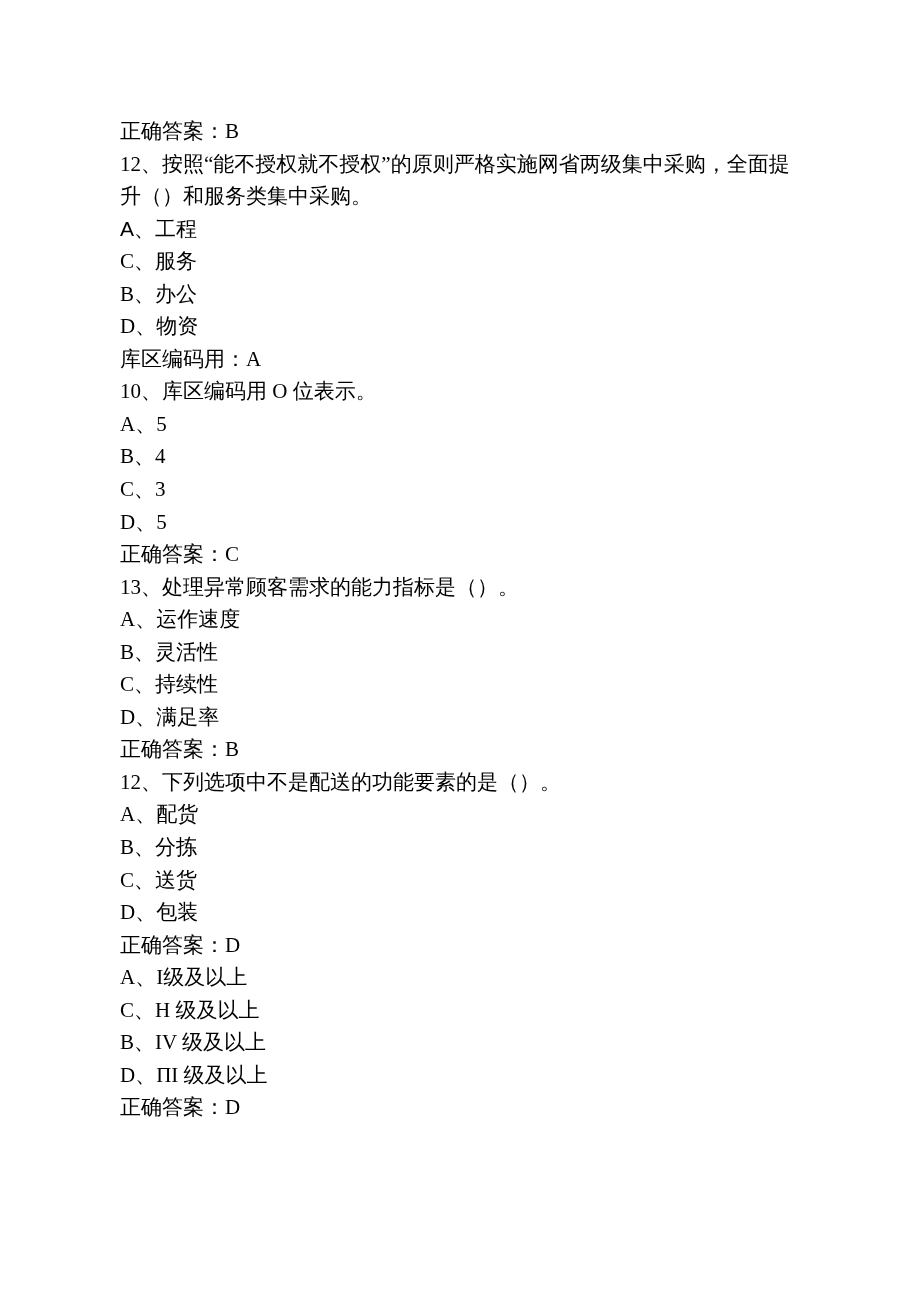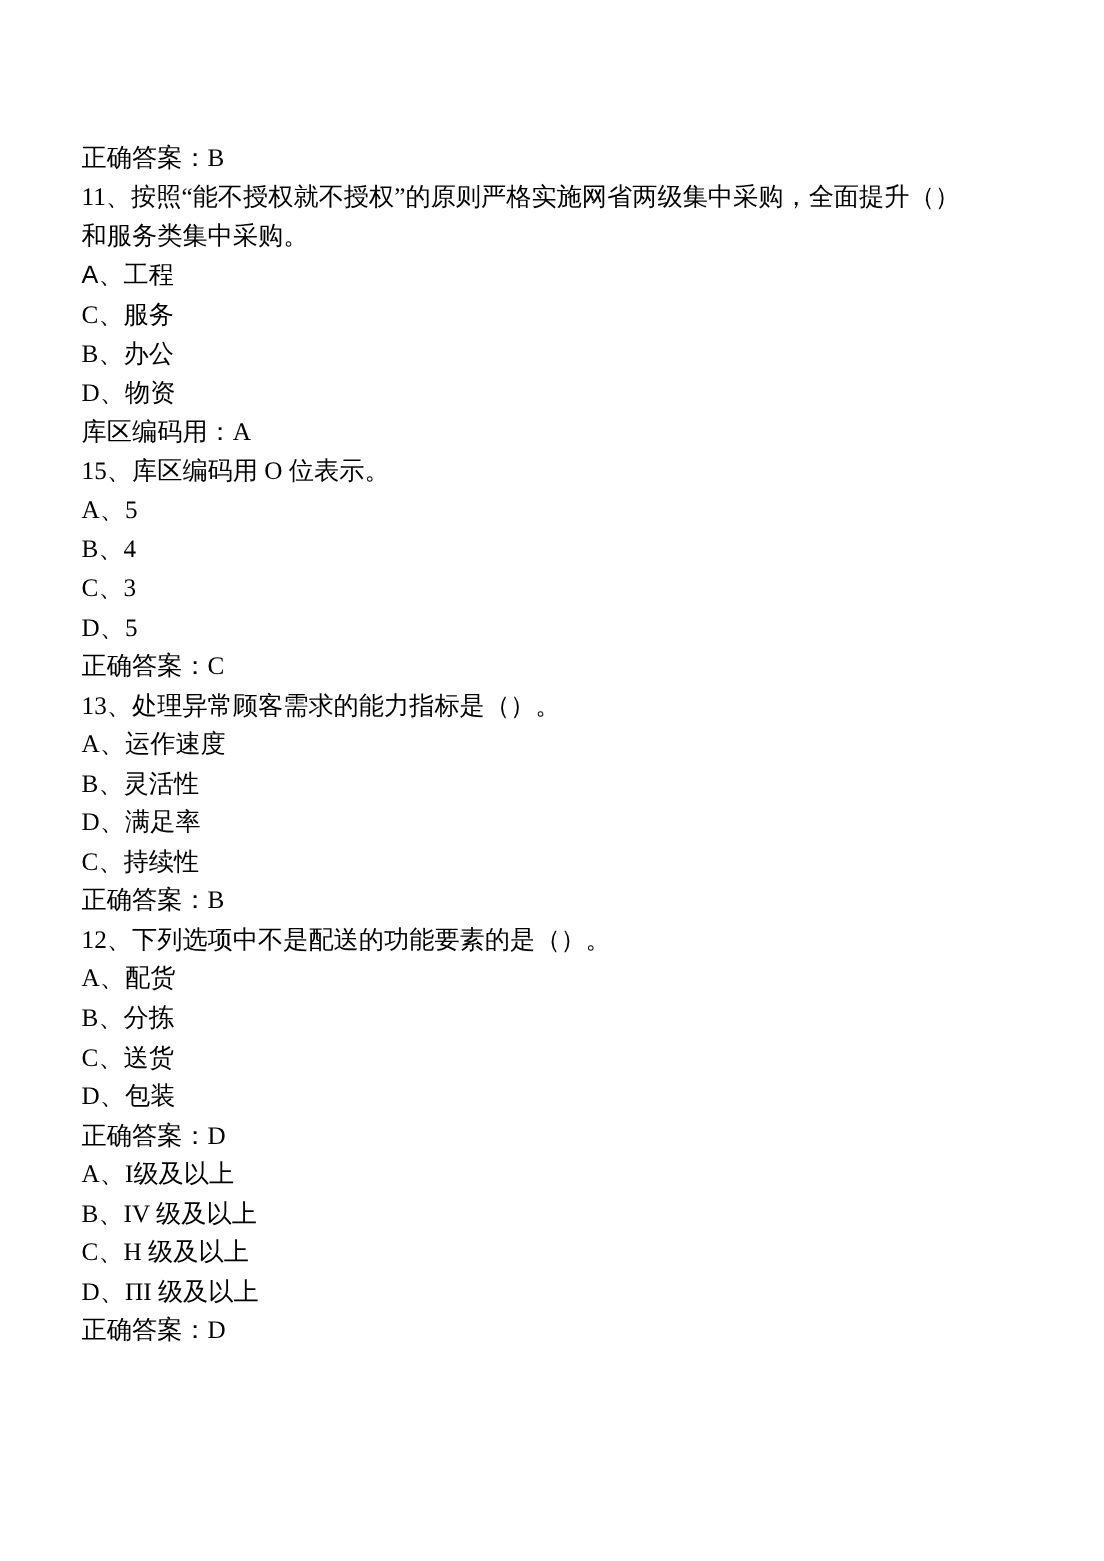--- a/index.html
+++ b/index.html
@@ -6,56 +6,56 @@
     margin: 0;
     padding: 0;
     background: #ffffff;
     font-family: "SimSun", "宋体", serif;
     font-size: 21px;
     color: #000000;
     width: 920px;
     line-height: 1.55;
   }
   .page {
-    padding: 115px 120px 80px 68px;
+    padding: 115px 120px 80px 120px;
   }
   .line {
     margin: 0;
   }
   .latin {
     font-family: Arial, sans-serif;
   }
 </style>
 </head>
 <body>
 
 <div class="page">
   <p class="line">正确答案：B</p>
-  <p class="line">11、按照“能不授权就不授权”的原则严格实施网省两级集中采购，全面提升（）和服务类集中采购。</p>
+  <p class="line">12、按照“能不授权就不授权”的原则严格实施网省两级集中采购，全面提升（）和服务类集中采购。</p>
   <p class="line"><span class="latin">A</span><span>、工程</span></p>
   <p class="line">C、服务</p>
   <p class="line">B、办公</p>
   <p class="line">D、物资</p>
   <p class="line">库区编码用：A</p>
-  <p class="line">15、库区编码用 O 位表示。</p>
+  <p class="line">10、库区编码用 O 位表示。</p>
   <p class="line">A、5</p>
   <p class="line">B、4</p>
   <p class="line">C、3</p>
   <p class="line">D、5</p>
   <p class="line">正确答案：C</p>
   <p class="line">13、处理异常顾客需求的能力指标是（）。</p>
   <p class="line">A、运作速度</p>
   <p class="line">B、灵活性</p>
+  <p class="line">C、持续性</p>
   <p class="line">D、满足率</p>
-  <p class="line">C、持续性</p>
   <p class="line">正确答案：B</p>
   <p class="line">12、下列选项中不是配送的功能要素的是（）。</p>
   <p class="line">A、配货</p>
   <p class="line">B、分拣</p>
   <p class="line">C、送货</p>
   <p class="line">D、包装</p>
   <p class="line">正确答案：D</p>
   <p class="line">A、I级及以上</p>
+  <p class="line">C、H 级及以上</p>
   <p class="line">B、IV 级及以上</p>
-  <p class="line">C、H 级及以上</p>
   <p class="line">D、ΠI 级及以上</p>
   <p class="line">正确答案：D</p>
 </div>
 
 </body></html>

